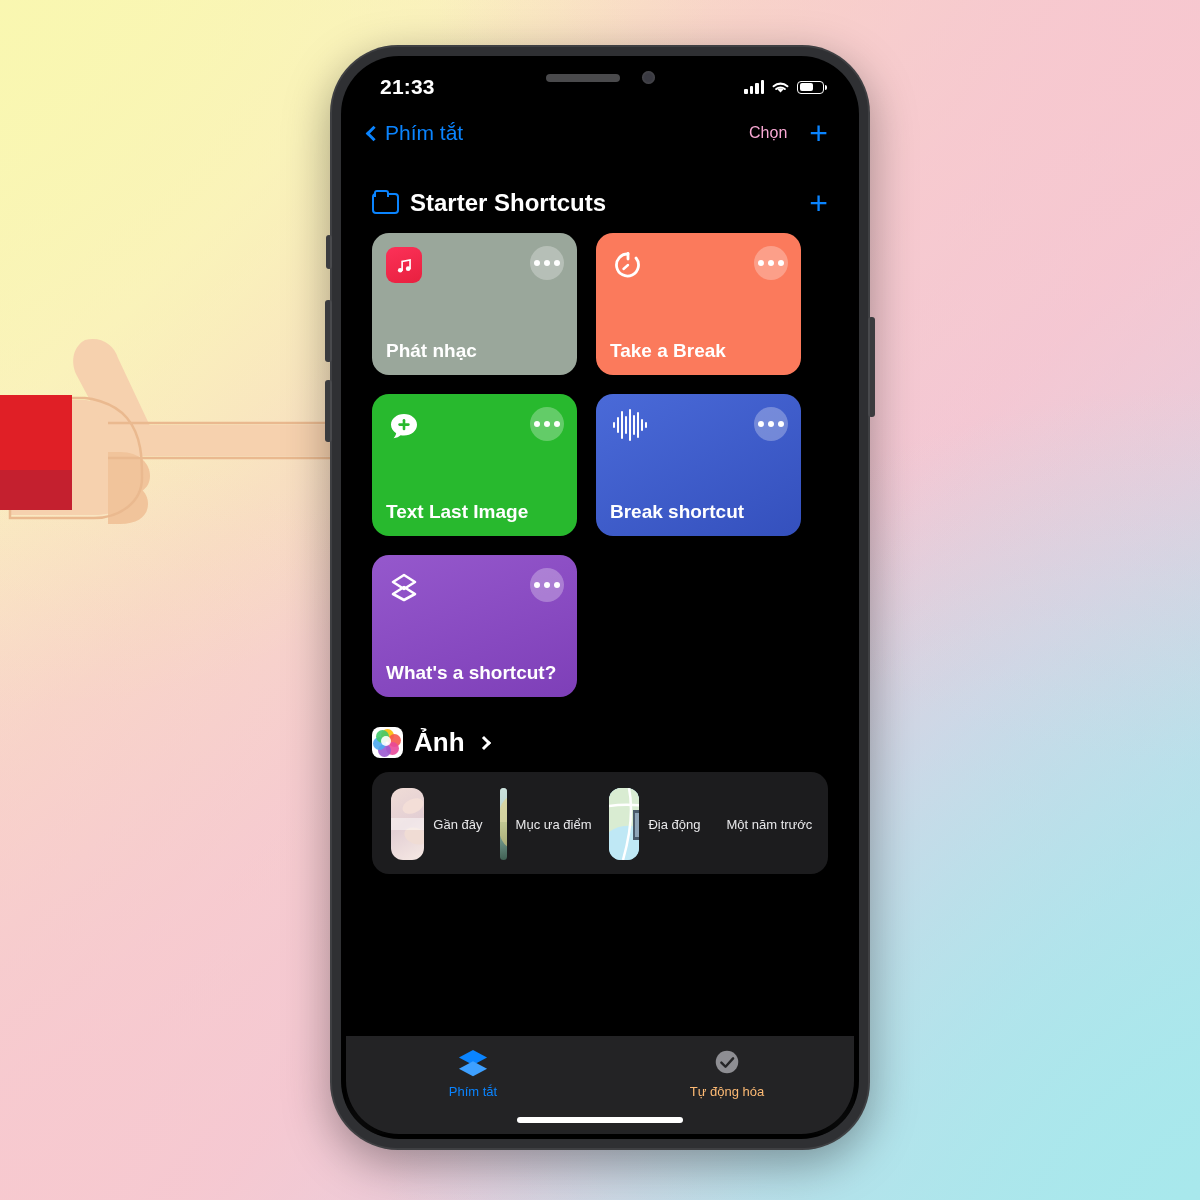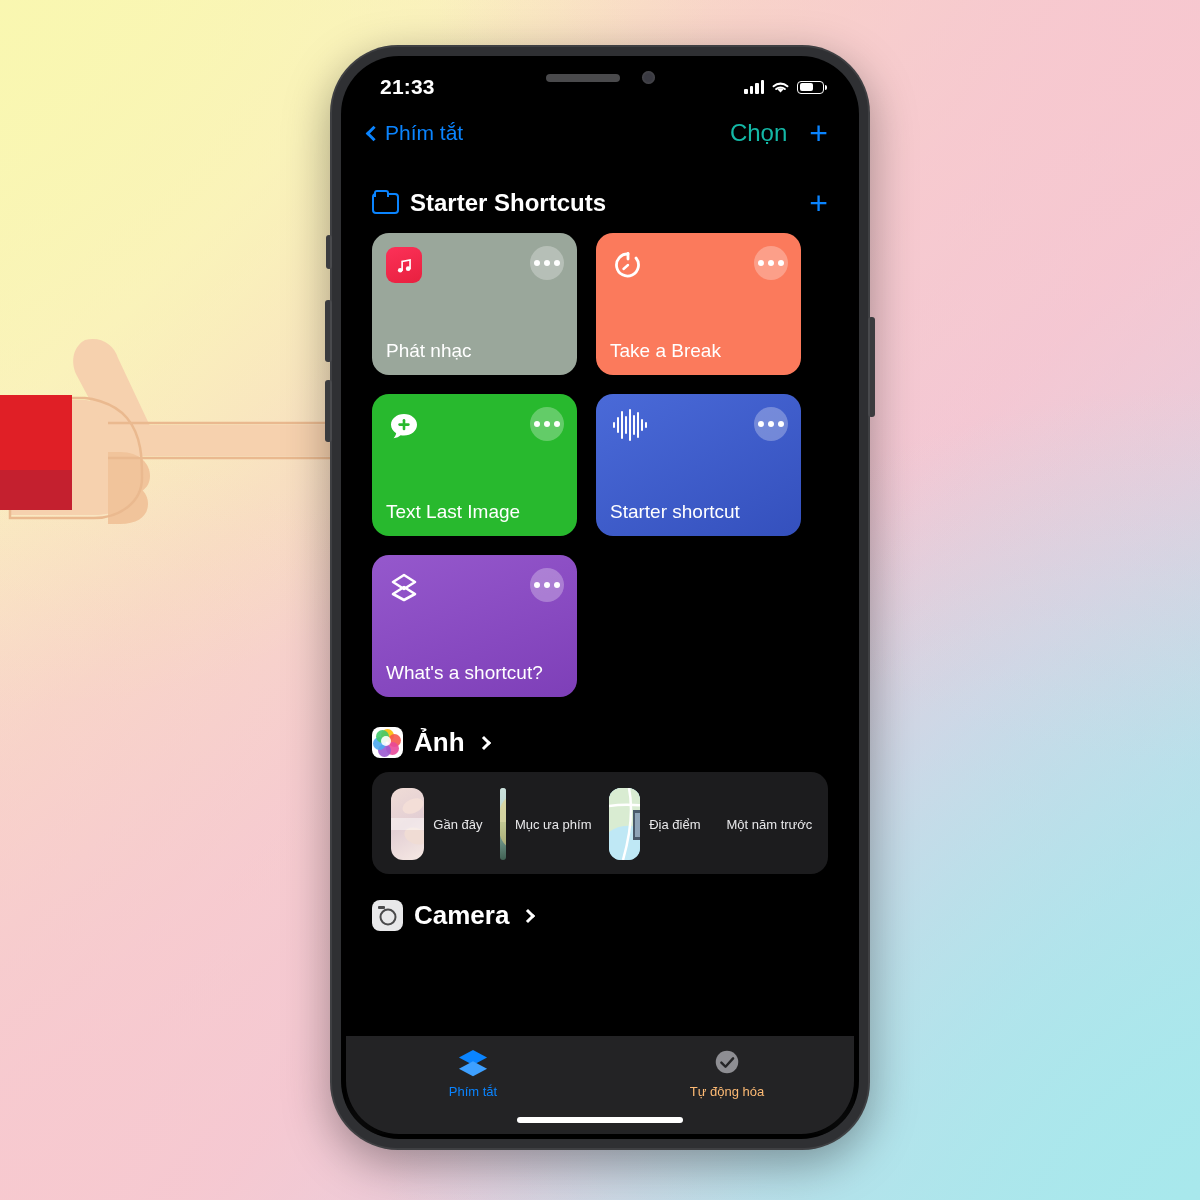--- a/index.html
+++ b/index.html
@@ -88,21 +88,21 @@
   
   .navbar{
     position:absolute;top:46px;left:0;right:0;height:52px;
     display:flex;align-items:center;justify-content:space-between;
     padding:0 26px 0 22px; z-index:30;
   }
   .nav-back{display:flex;align-items:center;gap:6px;color:#0a84ff;font-size:21px;cursor:pointer;}
   .chev-l{width:11px;height:11px;border-left:3px solid #0a84ff;border-bottom:3px solid #0a84ff;
     transform:rotate(45deg);display:inline-block;}
   .nav-right{display:flex;align-items:center;gap:22px;}
-  .nav-choose{color:#14b8a6;font-size:24px;cursor:pointer;}
+  .nav-choose{color:#f9a8d4;font-size:16px;cursor:pointer;}
   .nav-plus{color:#0a84ff;font-size:32px;line-height:0.7;font-weight:300;cursor:pointer;}
 
   
   .content{position:absolute;top:98px;left:0;right:0;bottom:0;overflow:hidden;}
   .page-title{color:#fff;font-size:38px;font-weight:bold;padding:12px 0 0 26px;letter-spacing:-.5px;}
 
   .section-head{display:flex;align-items:center;padding:30px 26px 0 26px;}
   .folder-ico{width:27px;height:21px;position:relative;margin-right:11px;flex:none;}
   .folder-ico::before{content:"";position:absolute;inset:0;border:2.5px solid #0a84ff;border-radius:4px;}
   .folder-ico::after{content:"";position:absolute;left:2px;top:-3px;width:11px;height:5px;
@@ -117,21 +117,21 @@
   }
   .card .ico{width:36px;height:36px;}
   .card .dots{
     position:absolute;right:13px;top:13px;width:34px;height:34px;border-radius:50%;
     background:rgba(255,255,255,.28);display:flex;align-items:center;justify-content:center;gap:4px;
     cursor:pointer;
   }
   .card .dots i{width:6px;height:6px;border-radius:50%;background:#fff;display:block;}
   .card .cname{
     position:absolute;left:14px;right:14px;bottom:13px;color:#fff;
-    font-size:19px;font-weight:400;white-space:nowrap;
+    font-size:19px;font-weight:700;white-space:nowrap;
   }
 
   
   .sec2{display:flex;align-items:center;padding:30px 26px 0 26px;gap:11px;}
   .app-ico{width:31px;height:31px;border-radius:8px;flex:none;}
   .photos-ico{background:#fff;position:relative;overflow:hidden;}
   .photos-ico span{position:absolute;width:13px;height:13px;border-radius:50%;opacity:.9;}
   .sec2 .t{color:#fff;font-size:26px;font-weight:bold;}
   .chev-r{width:10px;height:10px;border-top:3px solid #fff;border-right:3px solid #fff;
     transform:rotate(45deg);display:inline-block;margin-left:3px;}
@@ -308,21 +308,21 @@
                 <line x1="32" y1="12" x2="32" y2="22"></line>
                 <line x1="36" y1="15" x2="36" y2="19"></line>
               </g>
             </svg>
           </div>
           <div class="dots">
                 <i></i>
                 <i></i>
                 <i></i>
               </div>
-          <div class="cname">Starter shortcut</div>
+          <div class="cname">Break shortcut</div>
         </div>
 
         <div class="card" style="background:linear-gradient(160deg,#9558cc,#7e3fb8);">
           <div class="ico">
             <svg width="36" height="36" viewBox="0 0 36 36">
               <path d="M18 6 L29 13 L18 20 L7 13 Z" fill="none" stroke="#fff" stroke-width="2.6" stroke-linejoin="round"></path>
               <path d="M18 18 L29 25 L18 31 L7 25 Z" fill="none" stroke="#fff" stroke-width="2.6" stroke-linejoin="round"></path>
             </svg>
           </div>
           <div class="dots">
@@ -367,36 +367,36 @@
             <svg width="72" height="72" viewBox="0 0 72 72">
               <rect x="0" y="0" width="72" height="34" fill="#c9e0da" opacity=".7"></rect>
               <ellipse cx="12" cy="34" rx="14" ry="26" fill="#e8d07a" opacity=".55"></ellipse>
               <ellipse cx="62" cy="36" rx="13" ry="26" fill="#e8d07a" opacity=".5"></ellipse>
               <path d="M30 28 L26 62 L38 62 L36 28 Z" fill="#f2f0ec"></path>
               <path d="M42 30 L40 62 L50 62 L48 30 Z" fill="#23262b"></path>
               <circle cx="33" cy="25" r="4" fill="#2a2017"></circle>
               <circle cx="45" cy="26" r="4" fill="#241c14"></circle>
             </svg>
           </div>
-          <div class="plabel">Mục ưa phím</div>
+          <div class="plabel">Mục ưa điểm</div>
         </div>
         <div class="pitem">
           <div class="pthumb" style="background:#a8dff0;">
             <svg width="72" height="72" viewBox="0 0 72 72">
               <rect width="72" height="72" fill="#bfe8f5"></rect>
               <path d="M0 0 H72 V40 Q50 46 30 40 Q14 34 0 44 Z" fill="#d9ecd2"></path>
               <path d="M0 18 Q30 14 72 24" stroke="#fff" stroke-width="2.5" fill="none"></path>
               <path d="M20 0 Q26 30 14 72" stroke="#fff" stroke-width="2.5" fill="none"></path>
               <rect x="24" y="22" width="26" height="30" fill="#4a5a6b"></rect>
               <rect x="26" y="25" width="22" height="24" fill="#8fa4b8"></rect>
               <path d="M34 40 L32 56 L40 56 L38 40 Z" fill="#23262b"></path>
               <circle cx="36" cy="37" r="3.5" fill="#2a2017"></circle>
             </svg>
           </div>
-          <div class="plabel">Địa điểm</div>
+          <div class="plabel">Địa động</div>
         </div>
         <div class="pitem">
           <div class="pthumb" style="background:linear-gradient(150deg,#2e2a1c,#4a4026,#1d1b12);">
             <svg width="72" height="72" viewBox="0 0 72 72">
               <circle cx="10" cy="10" r="3" fill="#f5e19a" opacity=".8"></circle>
               <circle cx="60" cy="16" r="2.5" fill="#f5e19a" opacity=".7"></circle>
               <circle cx="16" cy="58" r="2.5" fill="#f5e19a" opacity=".6"></circle>
               <circle cx="58" cy="60" r="3" fill="#f5e19a" opacity=".7"></circle>
               <rect x="16" y="16" width="42" height="46" fill="#ece2c4" transform="rotate(-3 36 38)"></rect>
               <g stroke="#9a8e6e" stroke-width="1.1">
@@ -406,25 +406,20 @@
                     <line x1="21" y1="44" x2="51" y2="43"></line>
                 <line x1="21" y1="50" x2="43" y2="49"></line>
               </g>
               <path d="M22 6 Q34 2 38 12" stroke="#c9a646" stroke-width="3" fill="none"></path>
             </svg>
           </div>
           <div class="plabel">Một năm trước</div>
         </div>
       </div>
 
-      <div class="sec3">
-        <span class="app-ico cam-ico"></span>
-        <span class="t" style="color:#fff;font-size:26px;font-weight:bold;">Camera</span>
-        <span class="chev-r"></span>
-      </div>
 
     </div>
 
     <div class="tabbar">
       <div class="tab active">
         <svg width="34" height="30" viewBox="0 0 36 32">
           <path d="M18 2 L33 10 L18 18 L3 10 Z" fill="#0a84ff"></path>
           <path d="M18 14 L33 22 L18 30 L3 22 Z" fill="#3ea0ff"></path>
         </svg>
         <div class="tl">Phím tắt</div>

